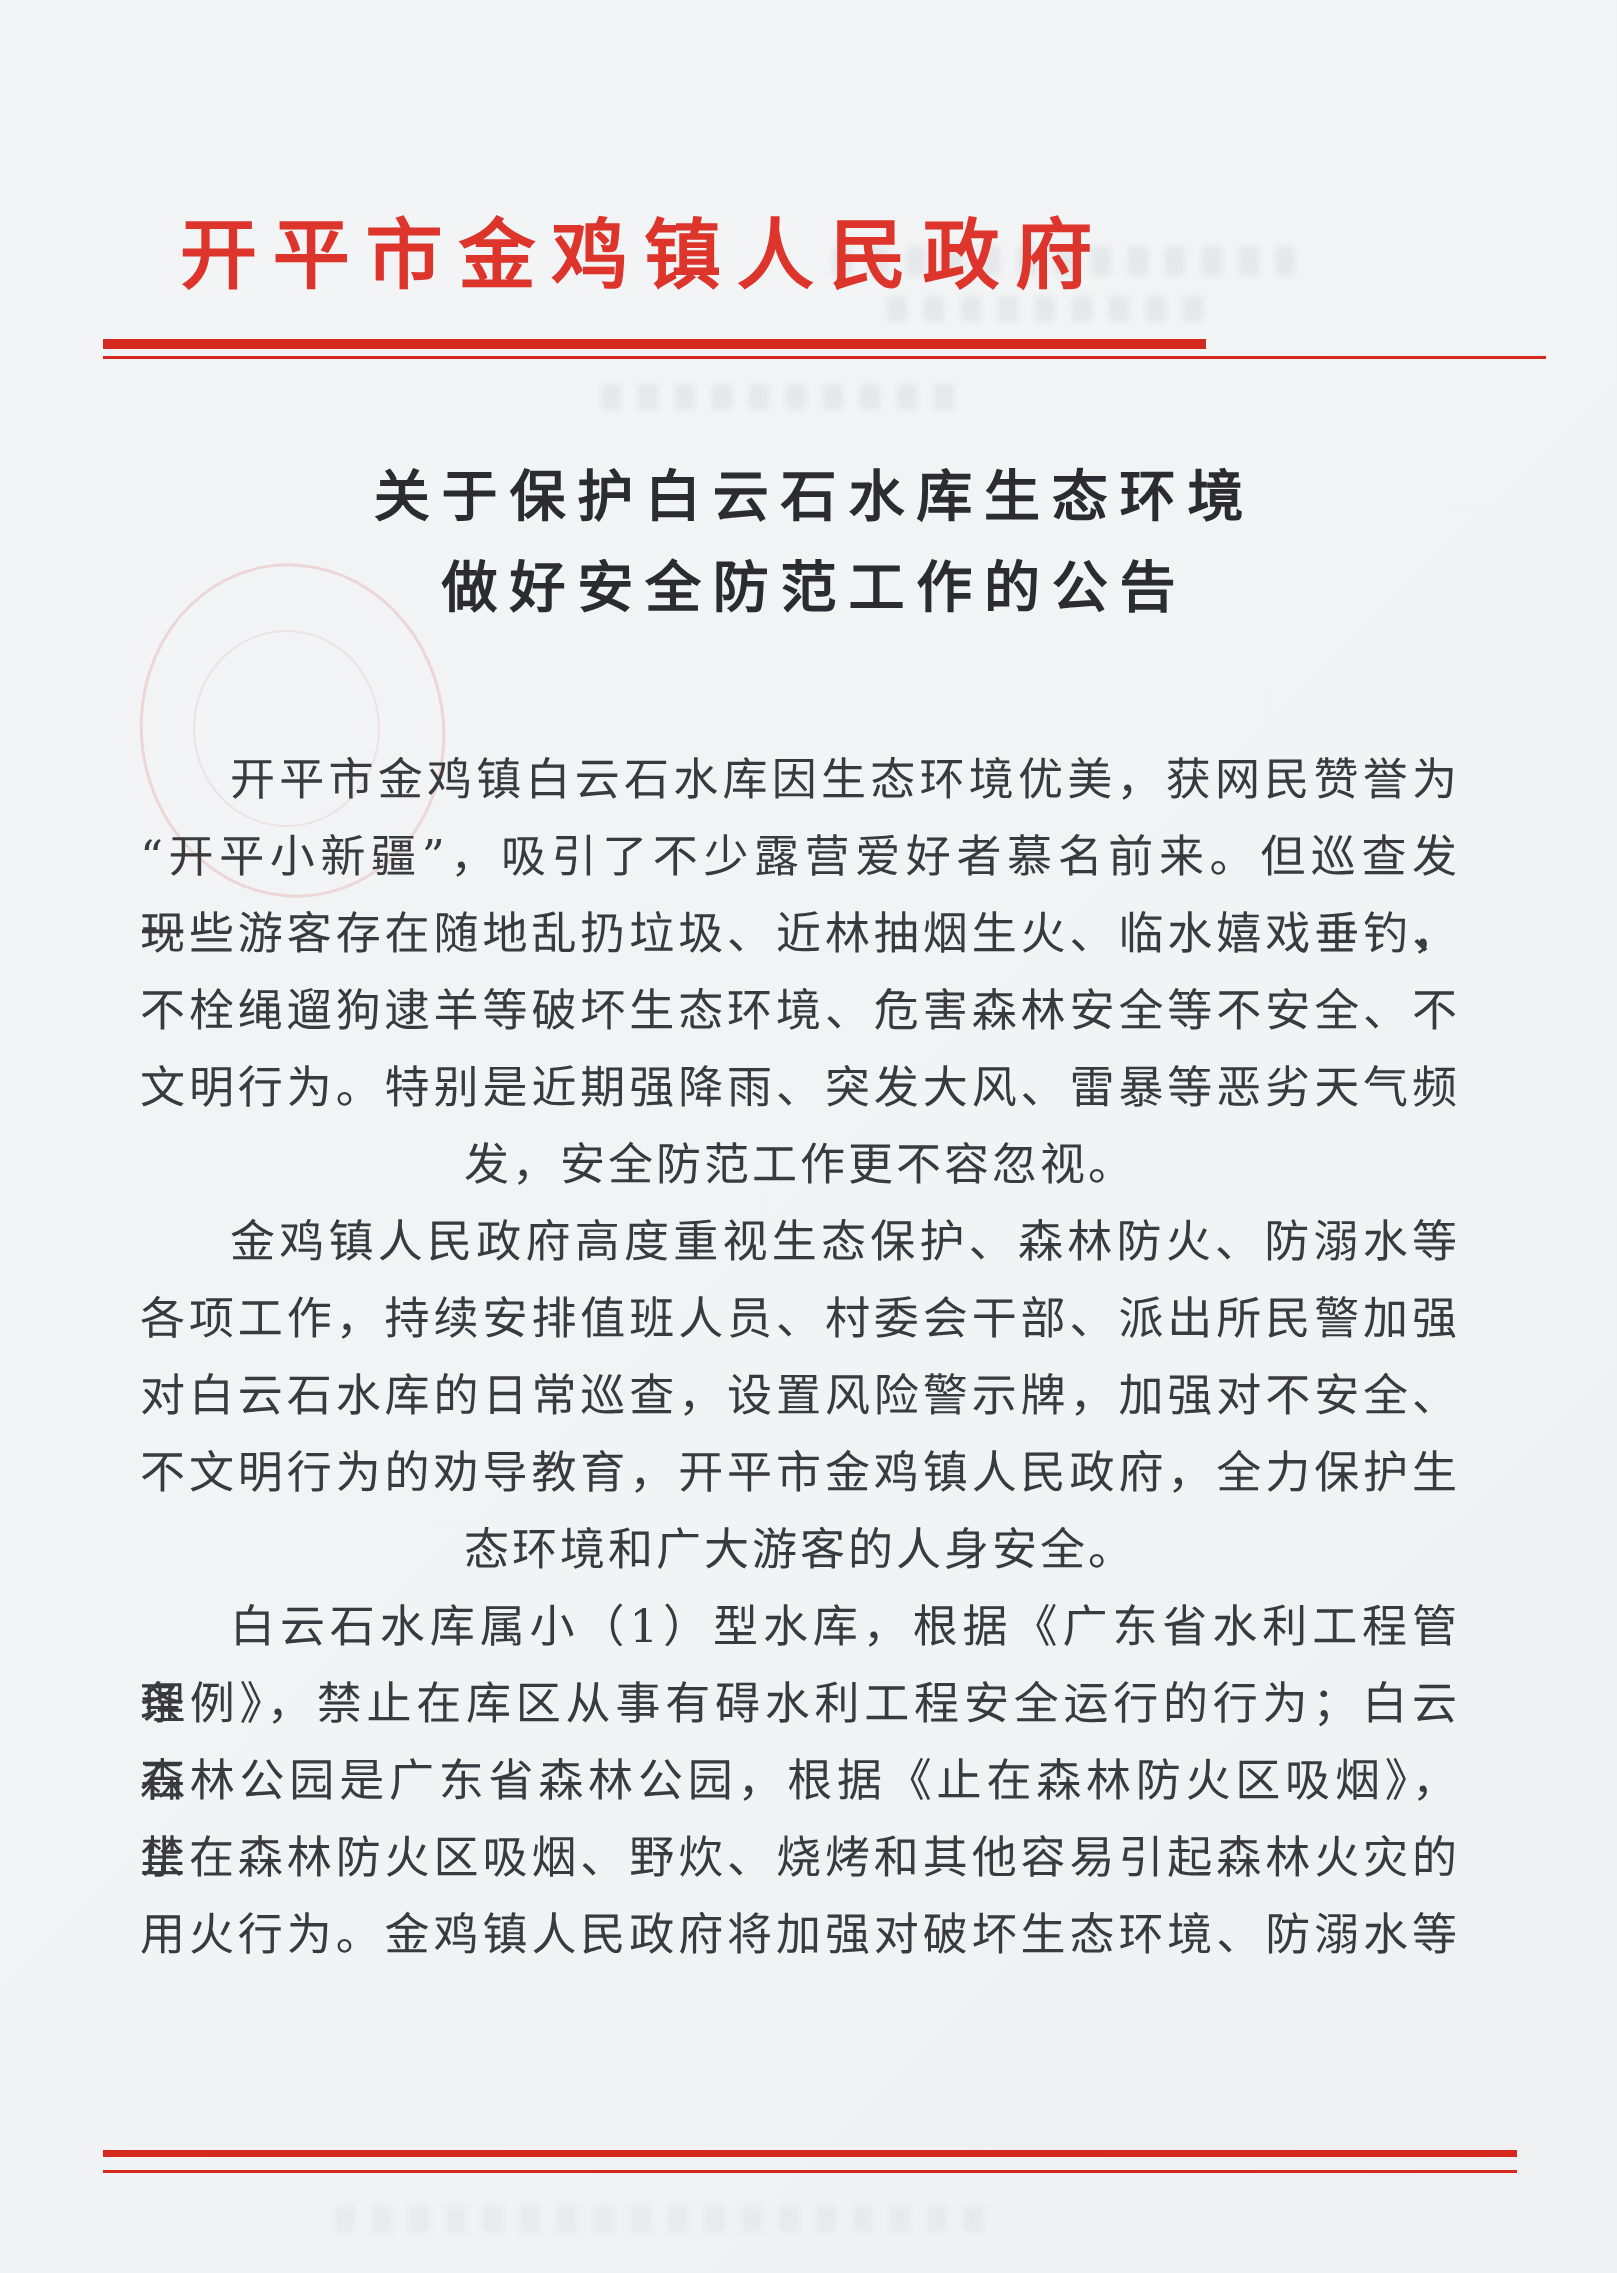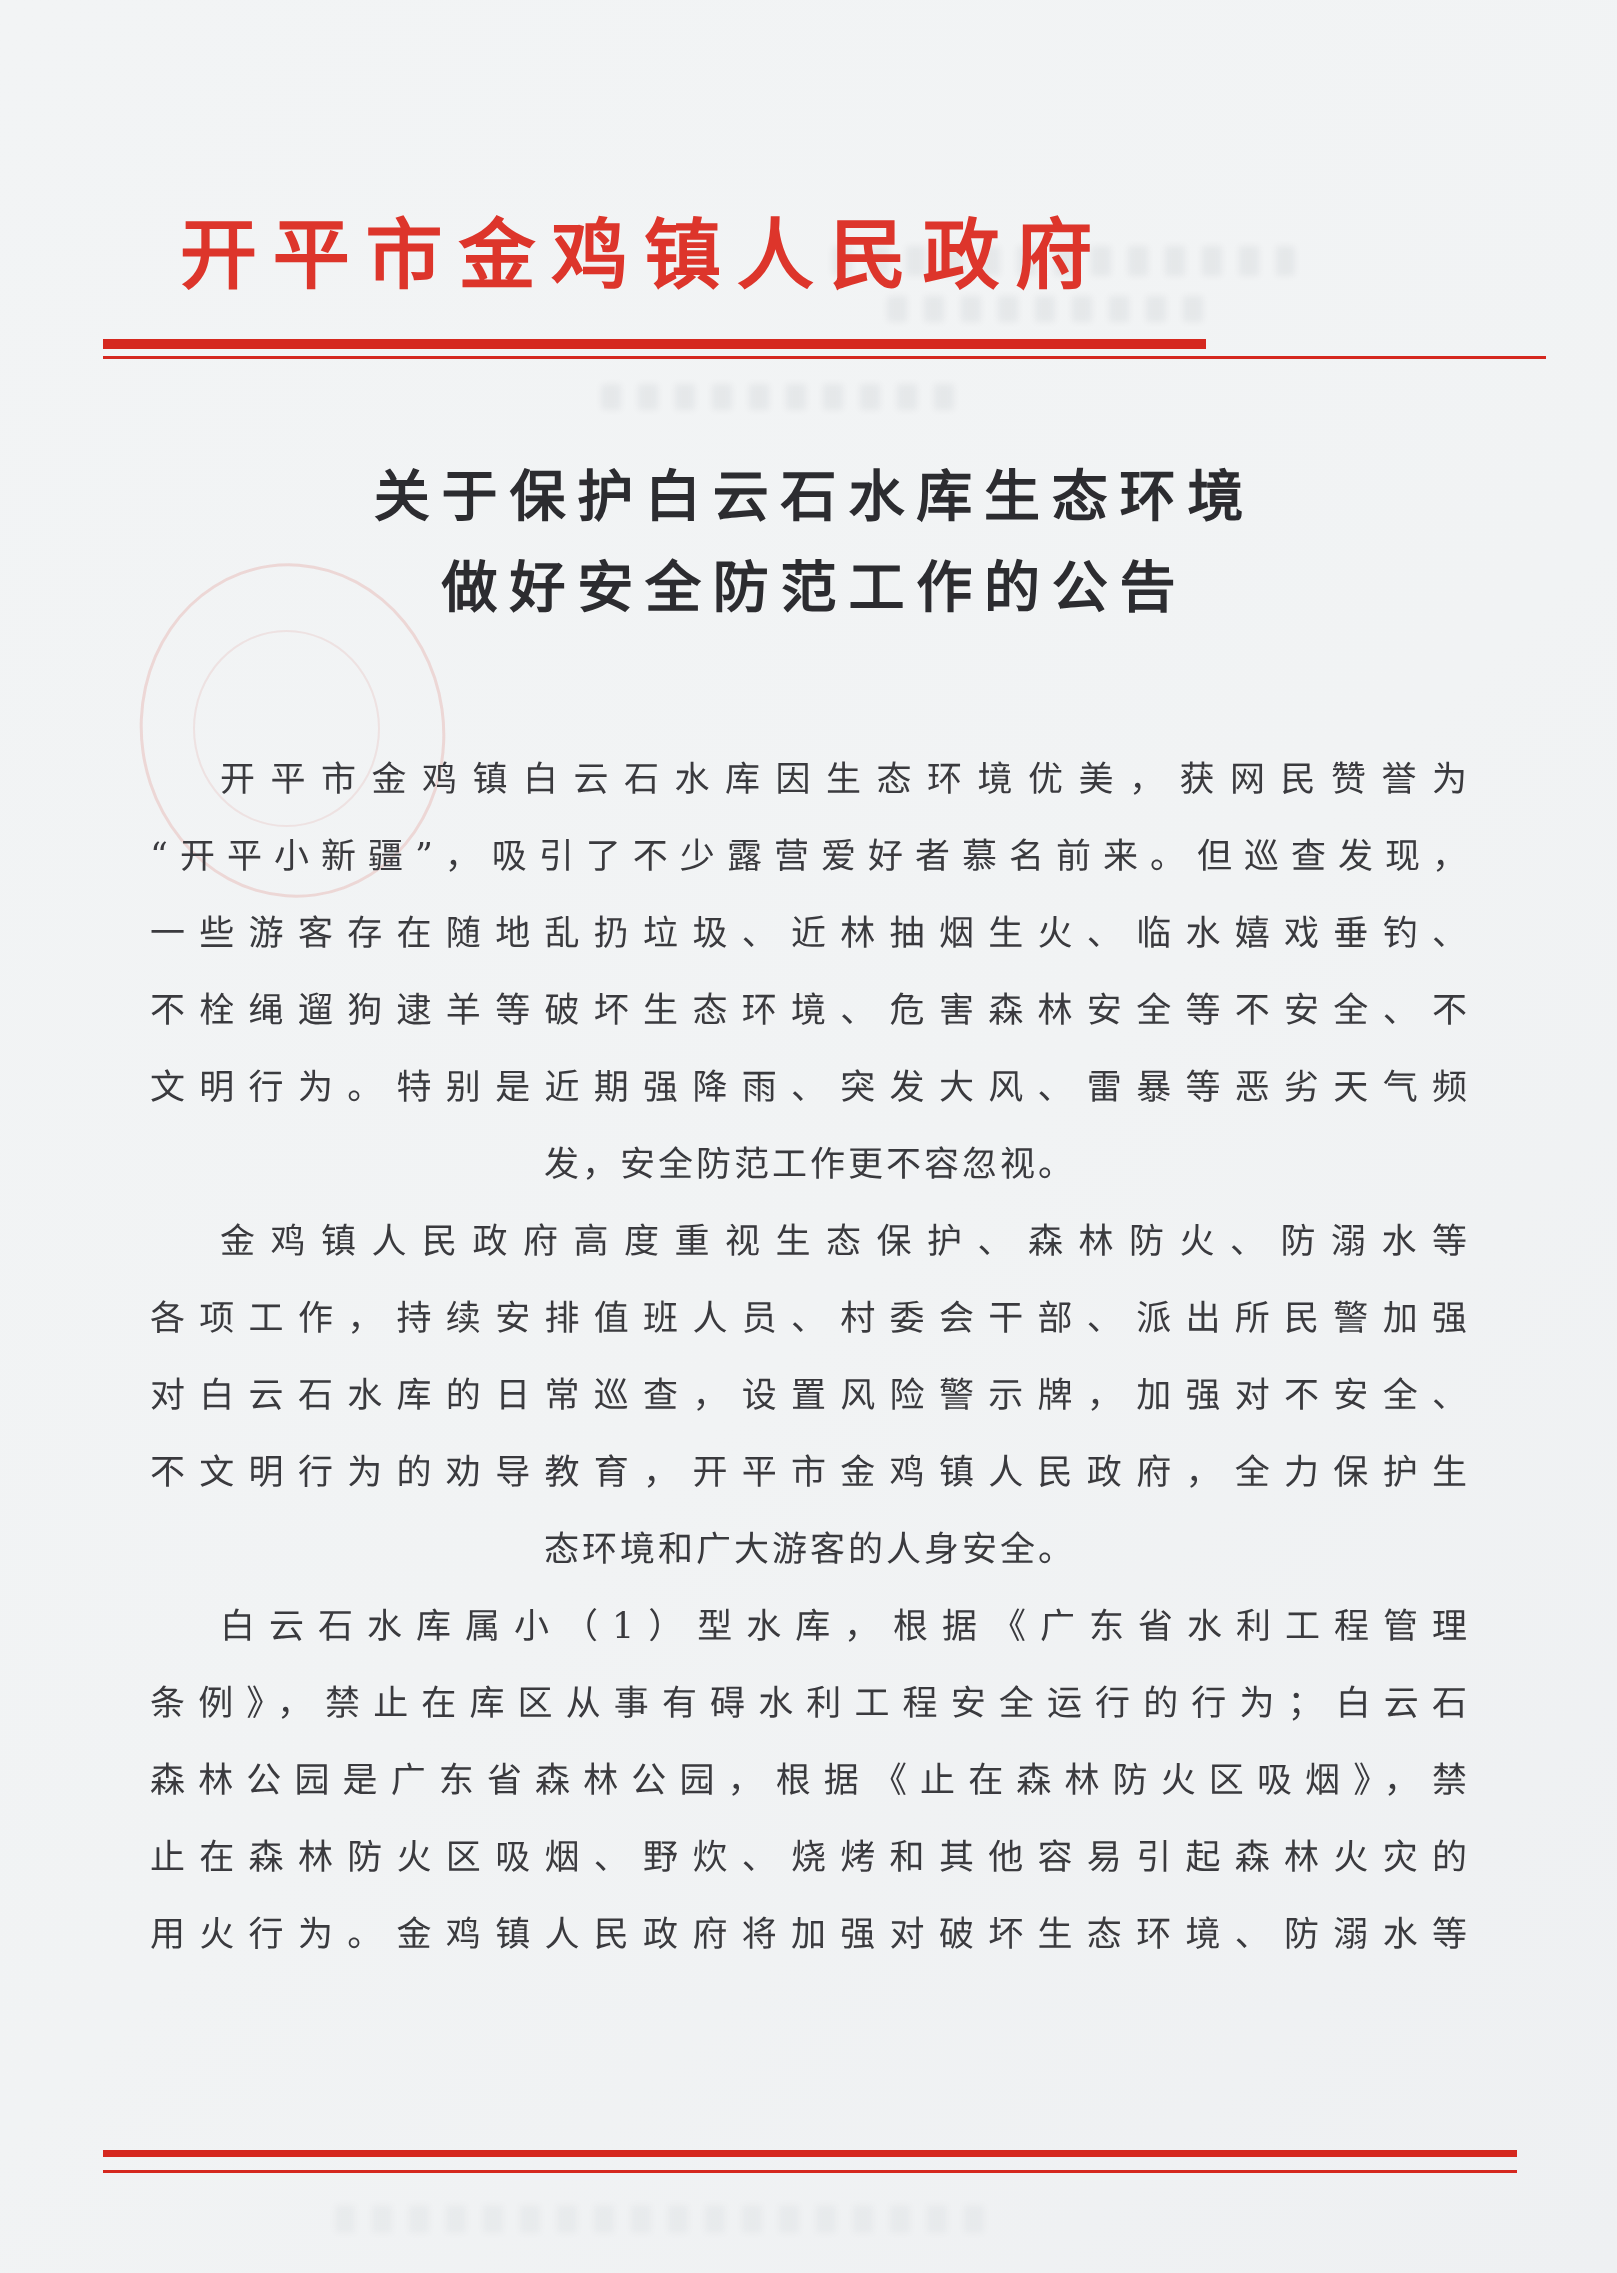--- a/index.html
+++ b/index.html
@@ -42,22 +42,22 @@
     left:6px;top:451px;width:1617px;
     text-align:center;
     font-size:56px;font-weight:700;
     line-height:91px;
     letter-spacing:11.8px;
     color:var(--title-ink);
   }
   
   .body-text{
     position:absolute;
-    left:150px;top:741px;width:1320px;
-    font-size:35px;
+    left:140px;top:741px;width:1320px;
+    font-size:45px;
     line-height:77px;
     letter-spacing:3px;
     color:var(--text-ink);
   }
   .body-text .line{
     height:77px;
     white-space:nowrap;
     text-align:center;
   }
   .body-text .line.full{

